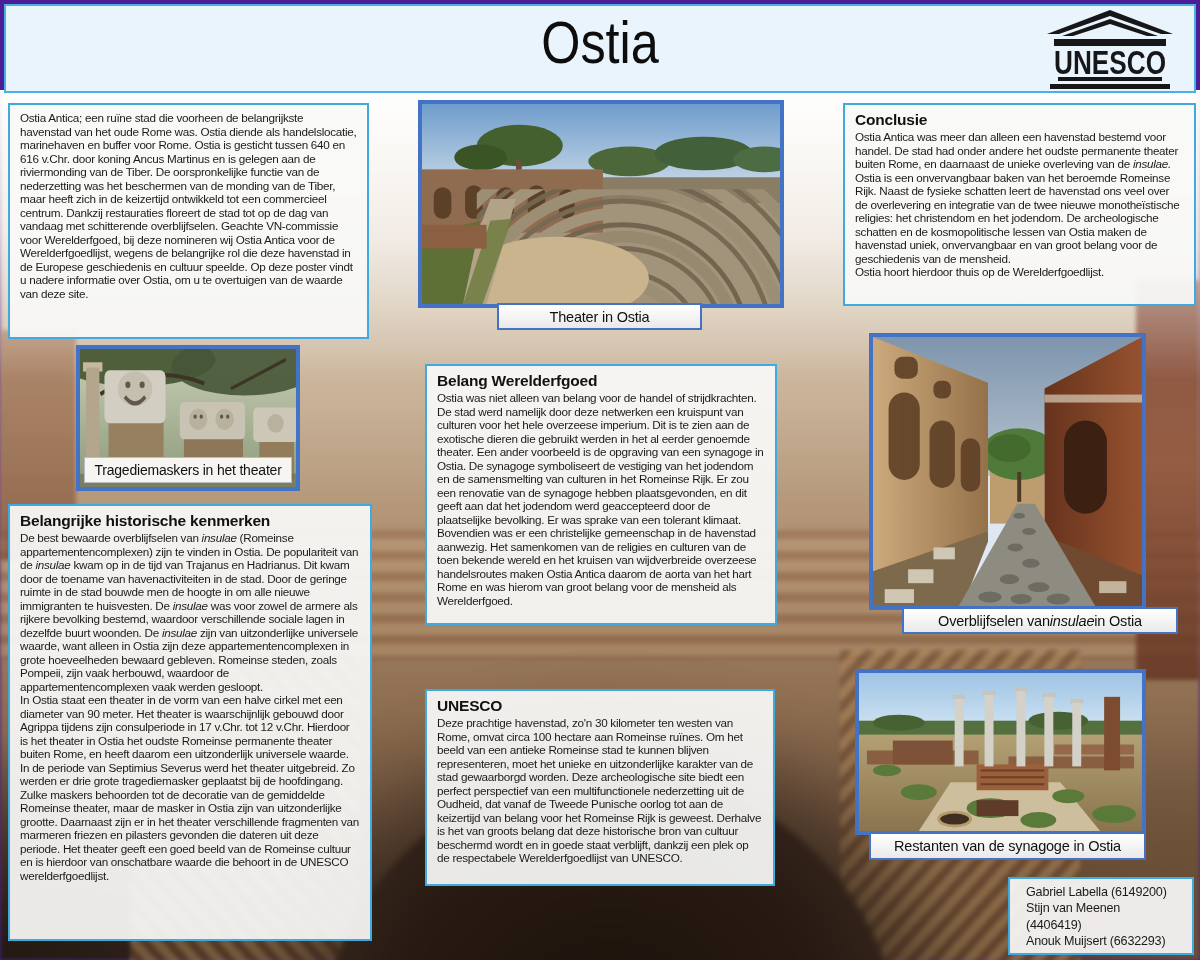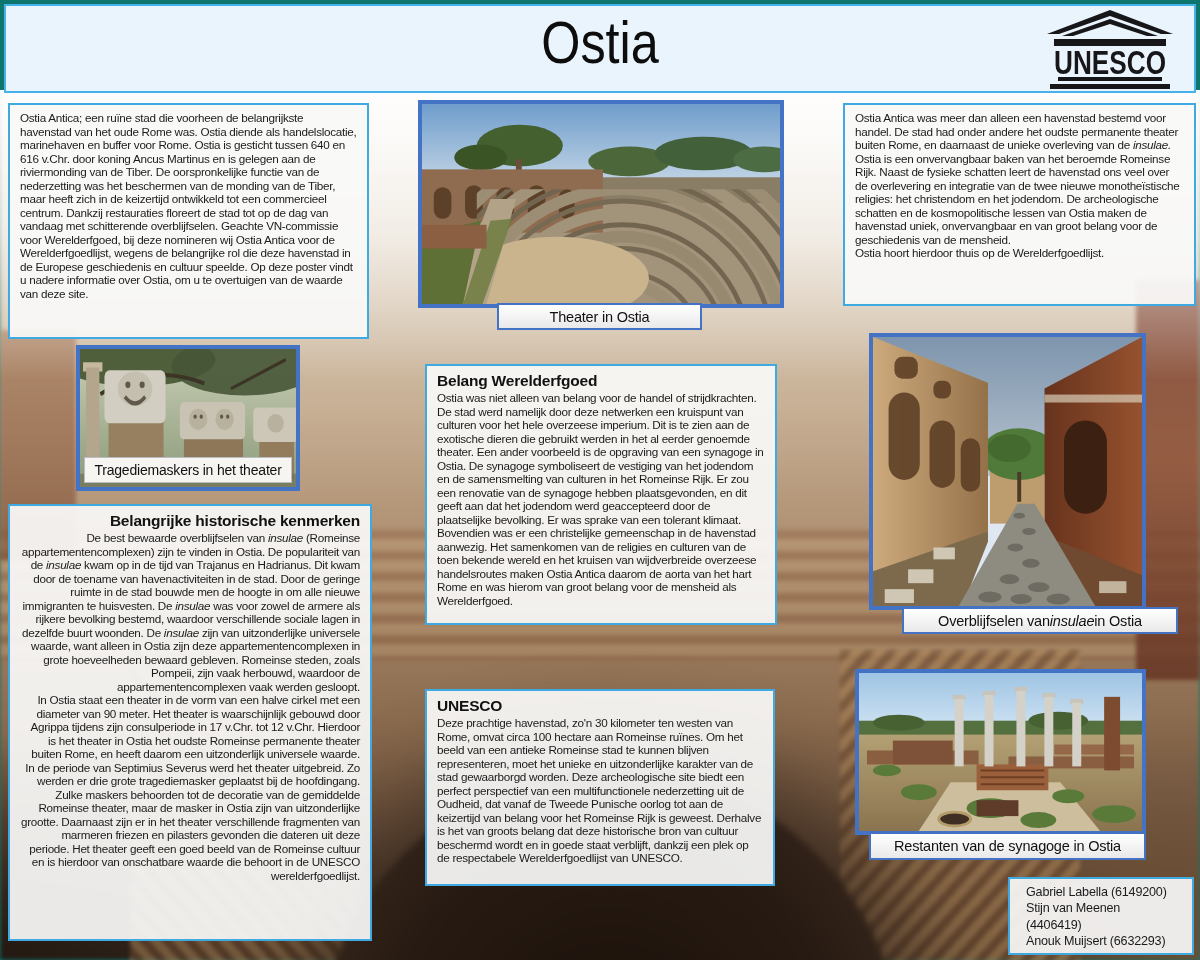--- a/index.html
+++ b/index.html
@@ -1,17 +1,17 @@
 <!DOCTYPE html>
 <html><head>
 <meta charset="utf-8">
 <style>
   html,body{margin:0;padding:0;background:#ffffff;}
   .poster{position:relative;width:1200px;height:960px;overflow:hidden;
-          font-family:"Liberation Sans",sans-serif;background:#0f766e;}
+          font-family:"Liberation Sans",sans-serif;background:#4c1d95;}
 
   
   .bg{position:absolute;left:0;top:90px;right:0;bottom:0;overflow:hidden;}
   .bg-base{position:absolute;inset:0;
     background:
       radial-gradient(620px 320px at 0% 100%, rgba(32,23,16,.88), rgba(32,23,16,0) 70%),
       radial-gradient(520px 280px at 100% 100%, rgba(150,108,66,.55), rgba(150,108,66,0) 70%),
       linear-gradient(180deg,#efe9dd 0%,#ded1bf 16%,#c8b196 36%,#ab8a6b 54%,#8c6c4f 72%,#5e4634 88%,#3a2b21 100%);
     filter:blur(2px);}
   .bg-bands{position:absolute;left:0;right:0;top:440px;height:130px;opacity:.55;filter:blur(2px);
@@ -126,21 +126,21 @@
       <circle cx="139" cy="51" r="1.6" fill="#5f5749"></circle>
         <circle cx="145" cy="51" r="1.6" fill="#5f5749"></circle>
       <rect x="176" y="64" width="34" height="34" fill="#927c5c"></rect>
       <rect x="170" y="44" width="44" height="26" rx="4" fill="#ccc7b6"></rect>
       <ellipse cx="192" cy="56" rx="8" ry="7" fill="#b7b19e"></ellipse>
       <rect x="0" y="94" width="212" height="10" fill="#6e6a50" opacity=".6"></rect>
     </svg>
     <div class="caption-inner">Tragediemaskers in het theater</div>
   </div>
 
-  <div class="tbox" style="left:8px;top:504px;width:364px;height:437px;text-align:right;">
+  <div class="tbox" style="left:8px;top:504px;width:364px;height:437px;">
     <h2>Belangrijke historische kenmerken</h2>
     <div class="tbody"><span>De best bewaarde overblijfselen van </span><em>insulae</em><span> (Romeinse appartementencomplexen) zijn te vinden in Ostia. De populariteit van de </span><em>insulae</em><span> kwam op in de tijd van Trajanus en Hadrianus. Dit kwam door de toename van havenactiviteiten in de stad. Door de geringe ruimte in de stad bouwde men de hoogte in om alle nieuwe immigranten te huisvesten. De </span><em>insulae</em><span> was voor zowel de armere als rijkere bevolking bestemd, waardoor verschillende sociale lagen in dezelfde buurt woonden. De </span><em>insulae</em><span> zijn van uitzonderlijke universele waarde, want alleen in Ostia zijn deze appartementencomplexen in grote hoeveelheden bewaard gebleven. Romeinse steden, zoals Pompeii, zijn vaak herbouwd, waardoor de appartementencomplexen vaak werden gesloopt.
 In Ostia staat een theater in de vorm van een halve cirkel met een diameter van 90 meter. Het theater is waarschijnlijk gebouwd door Agrippa tijdens zijn consulperiode in 17 v.Chr. tot 12 v.Chr. Hierdoor is het theater in Ostia het oudste Romeinse permanente theater buiten Rome, en heeft daarom een uitzonderlijk universele waarde. In de periode van Septimius Severus werd het theater uitgebreid. Zo werden er drie grote tragediemasker geplaatst bij de hoofdingang. Zulke maskers behoorden tot de decoratie van de gemiddelde Romeinse theater, maar de masker in Ostia zijn van uitzonderlijke grootte. Daarnaast zijn er in het theater verschillende fragmenten van marmeren friezen en pilasters gevonden die dateren uit deze periode. Het theater geeft een goed beeld van de Romeinse cultuur en is hierdoor van onschatbare waarde die behoort in de UNESCO werelderfgoedlijst.</span></div>
   </div>
 
   <div class="frame" style="left:418px;top:100px;width:366px;height:208px;">
     <svg viewBox="0 0 366 202" preserveAspectRatio="none">
       <defs>
         <linearGradient id="tSky" x1="0" y1="0" x2="0" y2="1">
           <stop offset="0" stop-color="#6f9dcc"></stop>
@@ -195,20 +195,21 @@
     <h2>Belang Werelderfgoed</h2>
     <div class="tbody">Ostia was niet alleen van belang voor de handel of strijdkrachten. De stad werd namelijk door deze netwerken een kruispunt van culturen voor het hele overzeese imperium. Dit is te zien aan de exotische dieren die gebruikt werden in het al eerder genoemde theater. Een ander voorbeeld is de opgraving van een synagoge in Ostia. De synagoge symboliseert de vestiging van het jodendom en de samensmelting van culturen in het Romeinse Rijk. Er zou een renovatie van de synagoge hebben plaatsgevonden, en dit geeft aan dat het jodendom werd geaccepteerd door de plaatselijke bevolking. Er was sprake van een tolerant klimaat. Bovendien was er een christelijke gemeenschap in de havenstad aanwezig. Het samenkomen van de religies en culturen van de toen bekende wereld en het kruisen van wijdverbreide overzeese handelsroutes maken Ostia Antica daarom de aorta van het hart Rome en was hierom van groot belang voor de mensheid als Werelderfgoed.</div>
   </div>
 
   <div class="tbox" style="left:425px;top:689px;width:350px;height:197px;">
     <h2>UNESCO</h2>
     <div class="tbody">Deze prachtige havenstad, zo'n 30 kilometer ten westen van Rome,  omvat circa 100 hectare aan Romeinse ruïnes. Om het beeld van een antieke Romeinse stad te kunnen blijven representeren, moet het unieke en uitzonderlijke karakter van de stad gewaarborgd worden. Deze archeologische site biedt een perfect perspectief van een multifunctionele nederzetting uit de Oudheid, dat vanaf de Tweede Punische oorlog tot aan de keizertijd van belang voor het Romeinse Rijk is geweest. Derhalve is het van groots belang dat deze historische bron van cultuur beschermd wordt en in goede staat verblijft, dankzij een plek op de respectabele Werelderfgoedlijst van UNESCO.</div>
   </div>
 
   <div class="tbox" style="left:843px;top:103px;width:353px;height:203px;">
+    <h2>Conclusie</h2>
     <div class="tbody"><span>Ostia Antica was meer dan alleen een havenstad bestemd voor handel.  De stad had onder andere het oudste permanente theater buiten Rome, en daarnaast de unieke overleving van de </span><em>insulae.</em><span> Ostia is een onvervangbaar baken van het beroemde Romeinse Rijk. Naast de fysieke schatten leert de havenstad ons veel over de overlevering en integratie van de twee nieuwe monotheïstische religies: het christendom en het jodendom. De archeologische schatten en de kosmopolitische lessen van Ostia maken de havenstad uniek, onvervangbaar en van groot belang voor de geschiedenis van de mensheid.
 Ostia hoort hierdoor thuis op de Werelderfgoedlijst.</span></div>
   </div>
 
   <div class="frame" style="left:869px;top:333px;width:277px;height:277px;">
     <svg viewBox="0 0 276 271" preserveAspectRatio="none">
       <defs>
         <linearGradient id="iSky" x1="0" y1="0" x2="0" y2="1">
           <stop offset="0" stop-color="#7e95ad"></stop>
             <stop offset="1" stop-color="#b6c3cf"></stop>

